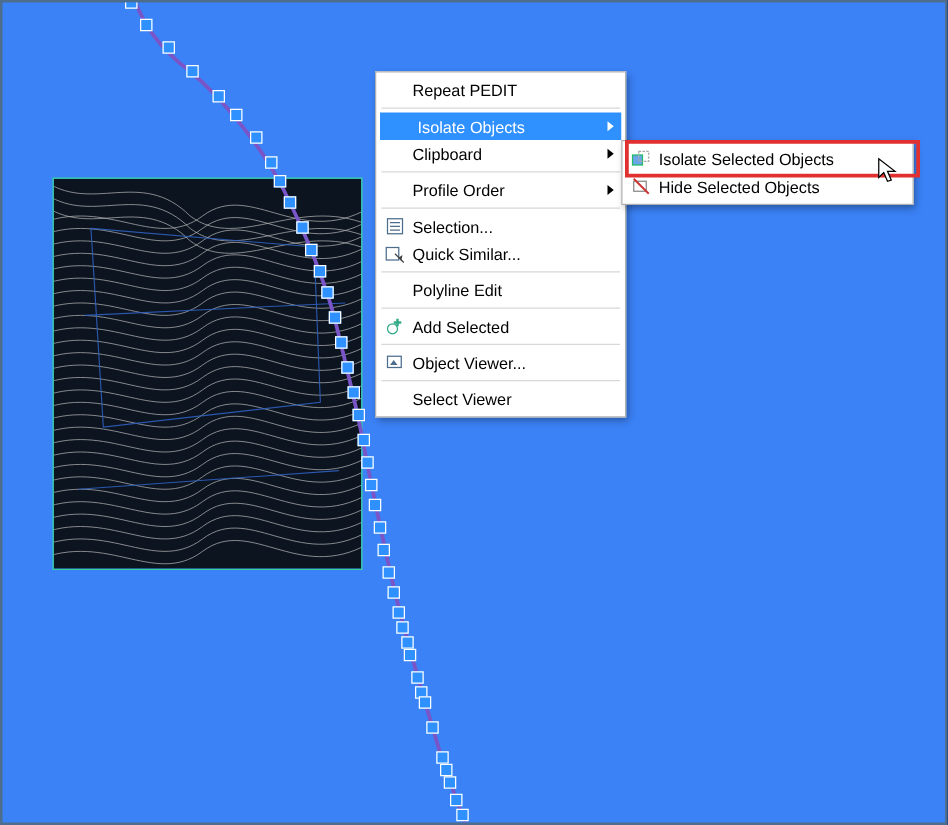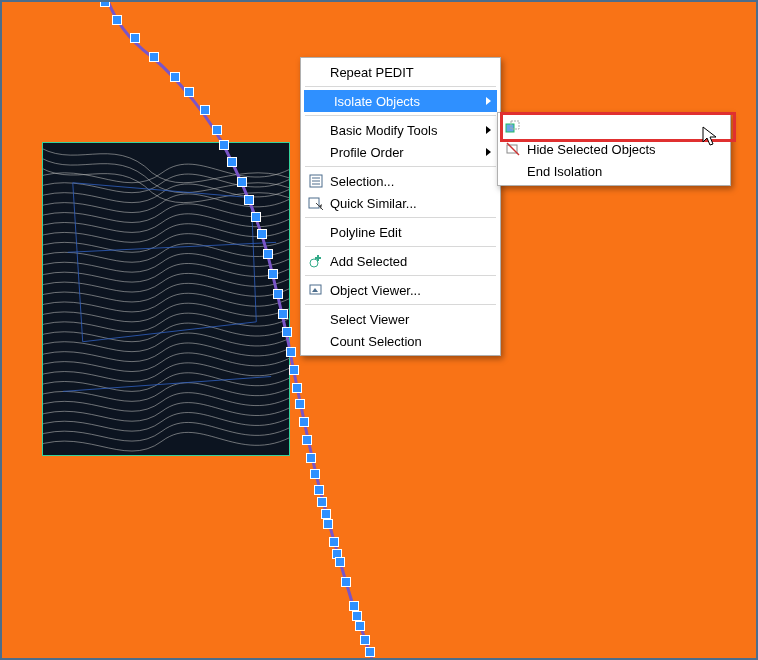--- a/index.html
+++ b/index.html
@@ -12,21 +12,21 @@
     font-family: "Segoe UI", Tahoma, sans-serif;
     font-size: 13px;
     color: #000;
   }
   .viewport {
     position: relative;
     width: 758px;
     height: 660px;
     border: 2px solid #4c6d8c;
     box-sizing: border-box;
-    background: #f97316;
+    background: #3b82f6;
     overflow: hidden;
   }
   
   .contour-frame {
     position: absolute;
     left: 40px;
     top: 140px;
     width: 248px;
     height: 314px;
     border: 1px solid #34d39c;
@@ -240,25 +240,25 @@
 
   <div class="menu menu-main">
     <div class="menu-item">
       <span>Repeat PEDIT</span>
     </div>
     <div class="menu-sep"></div>
     <div class="menu-item highlight">
       <span>Isolate Objects</span>
       <span class="arrow"></span>
     </div>
-    <div class="menu-sep"></div>
-    <div class="menu-item">
-      <span>Basic Modify Tools</span>
+    <div class="menu-item">
+      <span>Clipboard</span>
       <span class="arrow"></span>
     </div>
+    <div class="menu-sep"></div>
     <div class="menu-item">
       <span>Profile Order</span>
       <span class="arrow"></span>
     </div>
     <div class="menu-sep"></div>
     <div class="menu-item">
       <span class="icon">
         <svg viewBox="0 0 16 16">
             <rect x="2" y="2" width="12" height="12" fill="#fff" stroke="#4c6d8c"></rect>
             <line x1="4" y1="5" x2="12" y2="5" stroke="#4c6d8c"></line>
@@ -299,45 +299,40 @@
             <rect x="2" y="3" width="11" height="9" fill="#fff" stroke="#4c6d8c"></rect>
             <polygon points="4,10 7,6 10,10" fill="#4c6d8c"></polygon>
           </svg>
       </span>
       <span>Object Viewer...</span>
     </div>
     <div class="menu-sep"></div>
     <div class="menu-item">
       <span>Select Viewer</span>
     </div>
-    <div class="menu-item">
-      <span>Count Selection</span>
-    </div>
   </div>
 
   <div class="menu menu-sub">
     <div class="menu-item">
       <span class="icon">
         <svg viewBox="0 0 16 16">
             <rect x="1" y="5" width="8" height="8" fill="#6aa6e8" stroke="#2b6"></rect>
             <rect x="6" y="2" width="8" height="8" fill="none" stroke="#aaa" stroke-dasharray="2 1"></rect>
           </svg>
       </span>
+      <span>Isolate Selected Objects</span>
     </div>
     <div class="menu-item">
       <span class="icon">
         <svg viewBox="0 0 16 16">
             <rect x="2" y="4" width="10" height="8" fill="none" stroke="#888"></rect>
             <line x1="2" y1="2" x2="14" y2="14" stroke="#c33" stroke-width="1.5"></line>
           </svg>
       </span>
       <span>Hide Selected Objects</span>
-    </div>
-    <div class="menu-item">
-      <span>End Isolation</span>
     </div>
   </div>
 
   <div class="callout callout-1"></div>
 
   <div class="cursor" style="left:700px; top:124px;">
     <svg width="18" height="22" viewBox="0 0 18 22">
       <path d="M1 1 L1 16 L5 12 L8 19 L11 18 L8 11 L14 11 Z" fill="#fff" stroke="#000" stroke-width="1"></path>
     </svg>
   </div>

